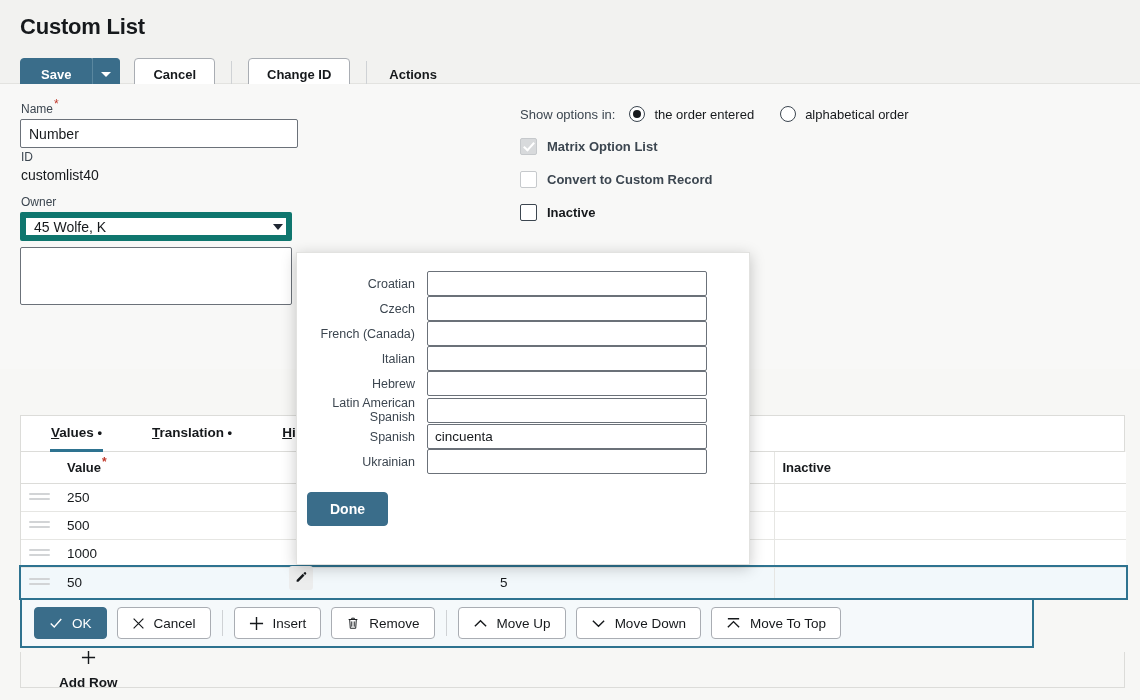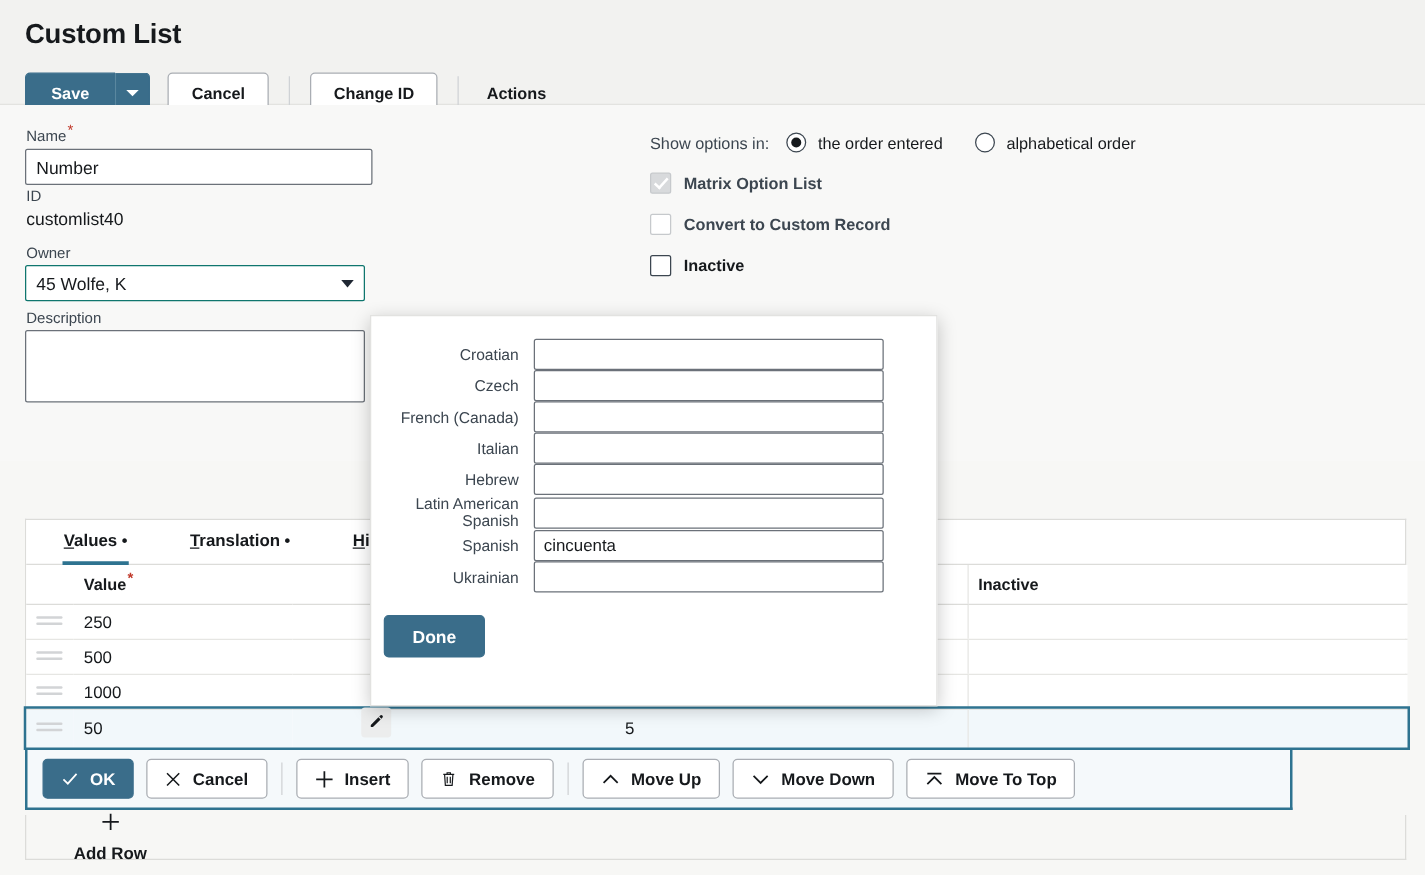--- a/index.html
+++ b/index.html
@@ -121,21 +121,21 @@
   .static-val {
     font-size:14px;
     color:#16191c;
     margin:0 0 8px 1px;
     height:20px;
   }
   .select-wrap { position:relative; width:272px; }
   .select-input {
     width:272px;
     height:29px;
-    border:1px solid #0f766e;
+    border:6px solid #0f766e;
     background:#ffffff;
     border-radius:2px;
     font-size:14px;
     color:#16191c;
     padding:0 26px 0 8px;
     display:flex;
     align-items:center;
   }
   .select-arrow {
     position:absolute;
@@ -295,21 +295,21 @@
     padding:0 12px;
   }
   .rbtn {
     height:32px;
     border-radius:4px;
     display:inline-flex;
     align-items:center;
     gap:9px;
     padding:0 14px;
     font-size:13.5px;
-    font-weight:bold;
+    font-weight:normal;
     font-family:"Liberation Sans", sans-serif;
     background:#ffffff;
     color:#16191c;
     border:1px solid #a9adb3;
     cursor:pointer;
     white-space:nowrap;
   }
   .rbtn.primary { background:#3a6d8a; color:#ffffff; border-color:#3a6d8a; }
   .rbtn + .rbtn { margin-left:10px; }
   .rsep { width:1px; height:26px; background:#cfd2d5; margin:0 11px; }
@@ -420,21 +420,20 @@
         <label class="flabel">Owner</label>
         <div class="select-wrap">
           <div class="select-input">
             <span>45 Wolfe, K</span>
           </div>
           <span class="select-arrow"></span>
         </div>
       </div>
 
       <div class="field" style="margin-top:6px;">
-        <label class="flabel">Description</label>
         <textarea class="textarea" style=""></textarea>
       </div>
     </div>
 
     <div class="col-right">
       <div class="opt-row">
         <span class="opt-label">Show options in:</span>
         <span class="radio on"></span>
         <span class="radio-text">the order entered</span>
         <span class="radio"></span>

